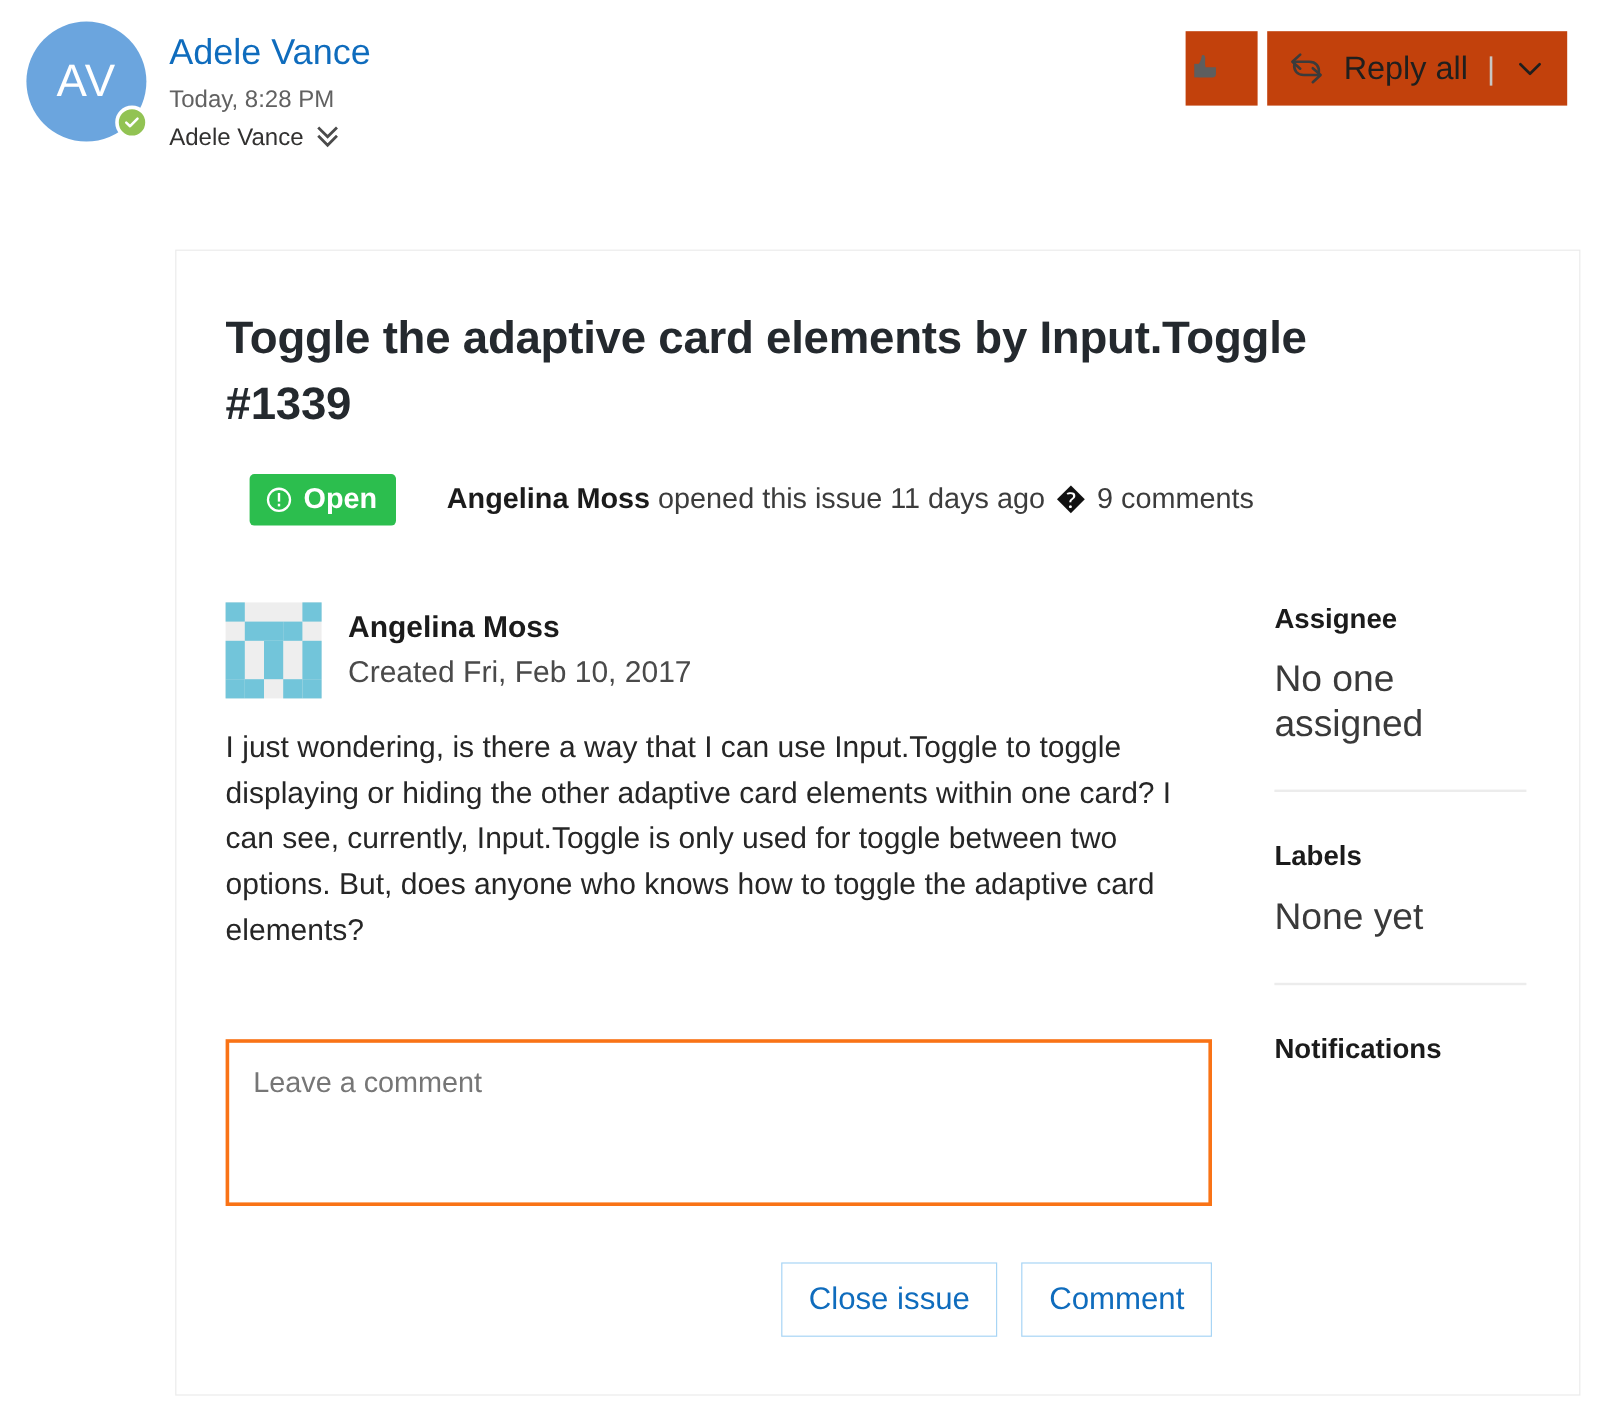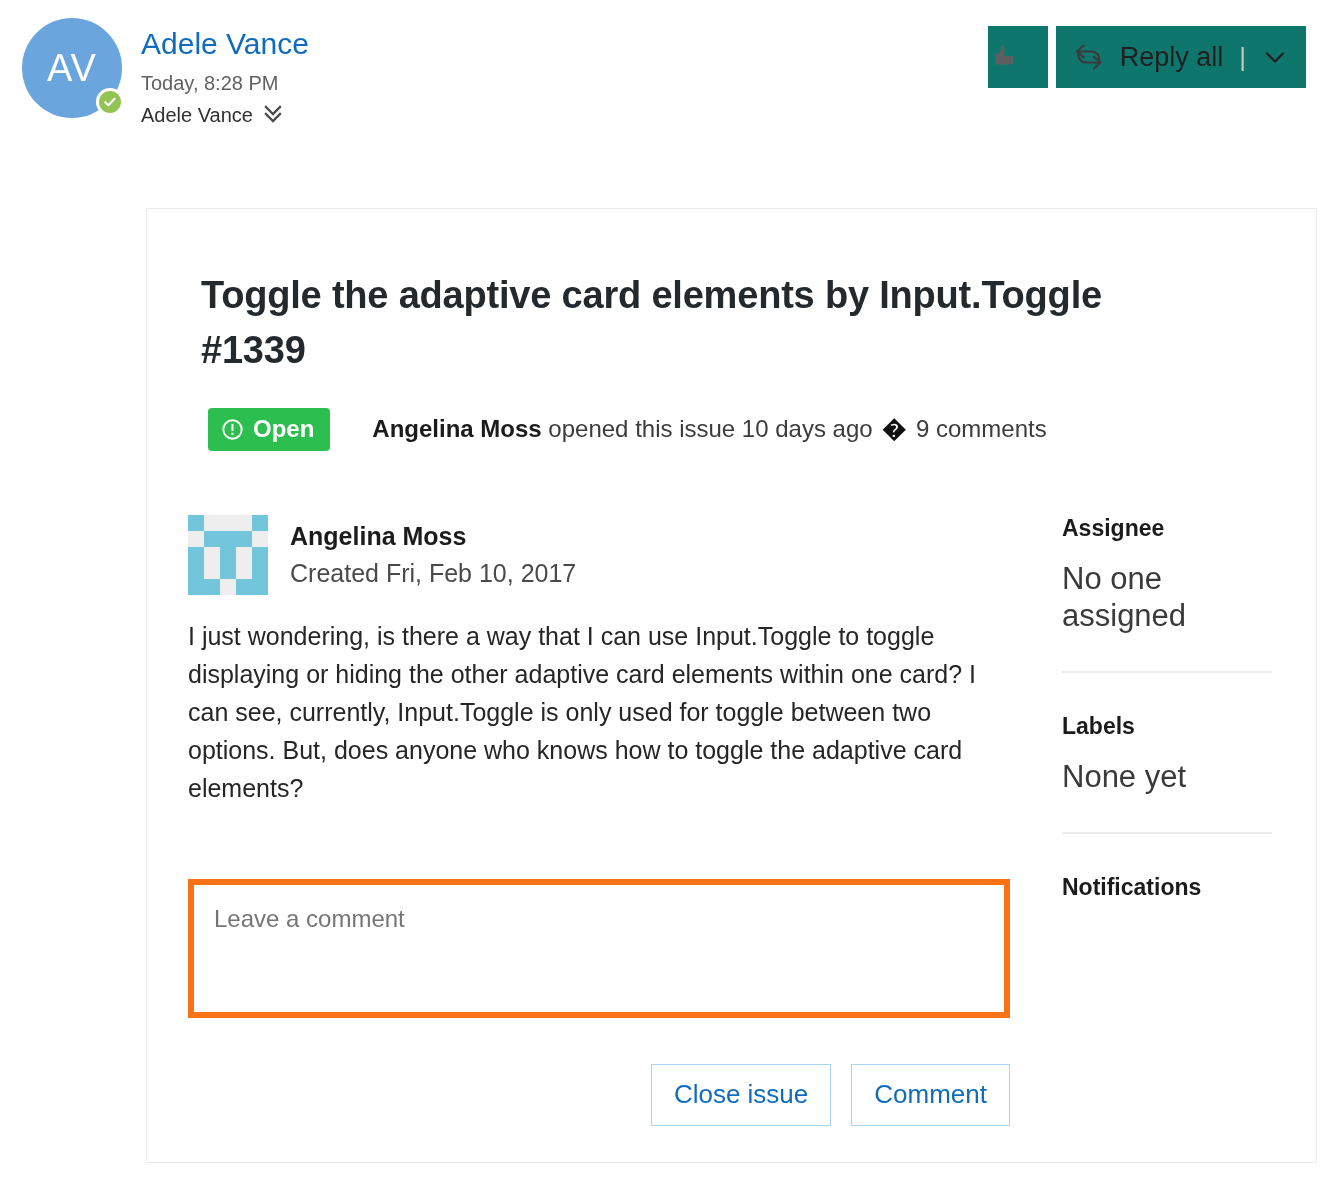--- a/index.html
+++ b/index.html
@@ -97,21 +97,21 @@
   
   .actions {
     position: absolute;
     right: 34px;
     top: 26px;
     display: flex;
     align-items: stretch;
     gap: 8px;
   }
   .act-btn {
-    background: #0f766e;
+    background: #c2410c;
     display: flex;
     align-items: center;
     justify-content: flex-start;
     cursor: pointer;
   }
   .act-like {
     width: 60px;
     height: 62px;
   }
   .act-like svg { display: block; }
@@ -149,21 +149,21 @@
     padding: 46px 44px 0 41px;
   }
 
   .issue-title {
     font-size: 38px;
     font-weight: bold;
     color: #24292e;
     line-height: 1.45;
     letter-spacing: -0.2px;
     max-width: 1000px;
-    margin: 13px;
+    margin: 0;
     font-family: "Liberation Sans", sans-serif;
   }
 
   .meta-row {
     display: flex;
     align-items: center;
     margin-top: 30px;
     gap: 42px;
     margin-left: 20px;
   }
@@ -247,21 +247,21 @@
     max-width: 815px;
   }
 
   .comment-form {
     margin-top: 72px;
   }
   .comment-input {
     width: 100%;
     height: 139px;
     box-sizing: border-box;
-    border: 6px solid #f97316;
+    border: 3px solid #f97316;
     background: #ffffff;
     font-size: 24px;
     font-family: "Liberation Sans", sans-serif;
     color: #262626;
     padding: 18px 20px;
     resize: none;
     outline: none;
     line-height: 1.3;
   }
   .comment-input::placeholder { color: #767676; }
@@ -381,21 +381,21 @@
         <span>
           <svg width="23" height="23" viewBox="0 0 23 23" aria-hidden="true">
             <circle cx="11.5" cy="11.5" r="9.2" fill="none" stroke="#ffffff" stroke-width="1.9"></circle>
             <rect x="10.5" y="5.8" width="2" height="7.2" fill="#ffffff"></rect>
             <rect x="10.5" y="14.8" width="2" height="2.2" fill="#ffffff"></rect>
           </svg>
         </span>
         <span>Open</span>
       </span>
       <span class="meta-text">
-        <b>Angelina Moss</b><span> opened this issue 10 days ago </span><span class="meta-sep">�</span><span> 9 comments</span>
+        <b>Angelina Moss</b><span> opened this issue 11 days ago </span><span class="meta-sep">�</span><span> 9 comments</span>
       </span>
     </div>
 
     <div class="body-grid">
 
       <div class="body-main">
 
         <div class="comment-head">
           <div class="identicon">
             <i class="on"></i>

